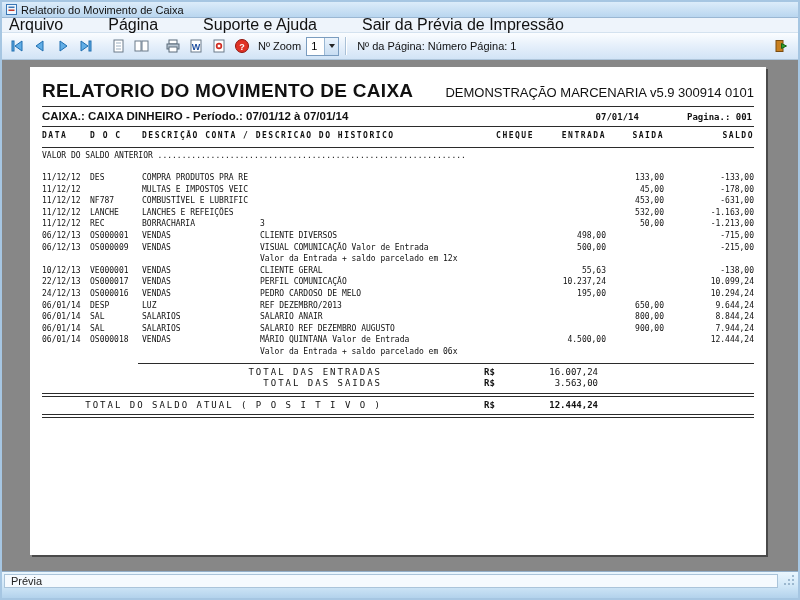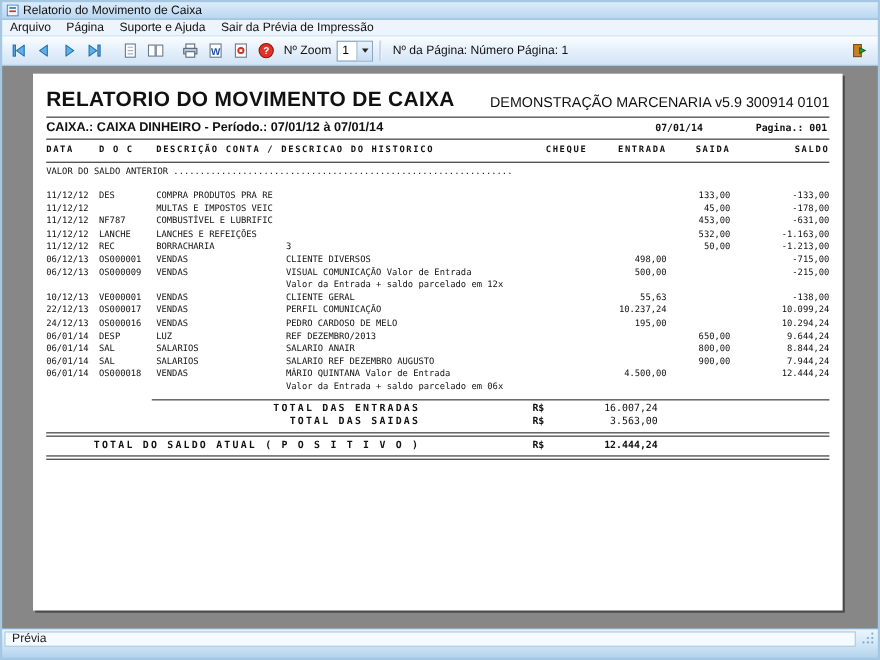--- a/index.html
+++ b/index.html
@@ -1,25 +1,25 @@
 <!DOCTYPE html>
 <html><head>
 <meta charset="utf-8">
 <style>
   html,body{margin:0;padding:0;width:800px;height:600px;overflow:hidden;
     font-family:"Liberation Sans",sans-serif;background:#9ec1e0;}
   #window{position:absolute;inset:0;border:2px solid #a6c6e2;box-sizing:border-box;
-    display:flex;flex-direction:column;background:#7dd3fc;}
+    display:flex;flex-direction:column;background:#f9a8d4;}
   
   .titlebar{height:15px;flex:0 0 15px;display:flex;align-items:center;gap:4px;padding-left:4px;
     background:linear-gradient(#dcecfa,#b9d6ef);border-bottom:1px solid #9ab7d3;font-size:11px;color:#111;}
   .appicon{display:flex;}
   
   .menubar{height:14px;flex:0 0 14px;display:flex;align-items:center;background:#eef4fb;
-    border-bottom:1px solid #d4e2ef;font-size:11px;color:#111;}
+    border-bottom:1px solid #d4e2ef;font-size:16px;color:#111;gap:31px;}
   .menu-item{padding:0 7px;cursor:default;}
   
   .toolbar{height:26px;flex:0 0 26px;display:flex;align-items:center;gap:1px;padding:0 4px;
     background:linear-gradient(#fbfdff,#e3eefa 55%,#d2e4f6);border-bottom:1px solid #aec5da;}
   .tb-btn{width:22px;height:22px;display:flex;align-items:center;justify-content:center;
     background:transparent;border:1px solid transparent;padding:0;border-radius:2px;}
   .g{margin-left:9px;}
   .tb-label{font-size:11px;color:#111;margin:11px 4px;white-space:nowrap;}
   .tb-sep{width:1px;height:18px;background:#a9c0d6;border-right:1px solid #fff;margin:0 5px;}
   .combo{display:flex;width:31px;height:17px;background:#fff;border:1px solid #7a9cbf;align-items:stretch;}
@@ -44,21 +44,21 @@
     font-size:8px;font-weight:bold;letter-spacing:1.5px;margin-top:4px;padding-bottom:3px;white-space:pre;}
   .num{text-align:right;}
   .saldo-anterior{font-size:8px;white-space:pre;overflow:hidden;margin:3px 0 2px 0;}
   .rows{margin-top:12px;}
   .rline{display:grid;grid-template-columns:48px 52px 118px 232px 42px 72px 58px 90px;
     font-size:8px;line-height:11.6px;white-space:pre;}
   .c{overflow:hidden;}
   .sep1{border-top:1px solid #2b2b2b;margin:5px 0 3px 96px;}
   .sepd{border-top:1px solid #2b2b2b;border-bottom:1px solid #2b2b2b;height:2px;margin:3px 0;}
   .trow{display:flex;font-size:9px;line-height:11.5px;}
-  .tlabel{width:340px;text-align:right;letter-spacing:2px;font-weight:bold;overflow:hidden;}
+  .tlabel{width:340px;text-align:right;letter-spacing:2px;font-weight:normal;overflow:hidden;}
   .tcur{margin-left:102px;width:24px;font-weight:bold;}
   .tvalue{width:90px;text-align:right;}
   .tfinal .tvalue{font-weight:bold;}
   
   .statusbar{height:27px;flex:0 0 27px;border-top:1px solid #93afc9;display:flex;align-items:flex-start;
     padding:2px;box-sizing:border-box;background:linear-gradient(#eaf6fe,#cfe6f7 55%,#b3d2ec);gap:2px;}
   .status-panel{flex:1;background:#f5fafe;border:1px solid #aac4da;font-size:11px;color:#222;
     display:flex;align-items:center;padding:0 6px;}
   .status-grip{width:16px;display:flex;align-items:flex-end;justify-content:flex-end;}
 </style>

